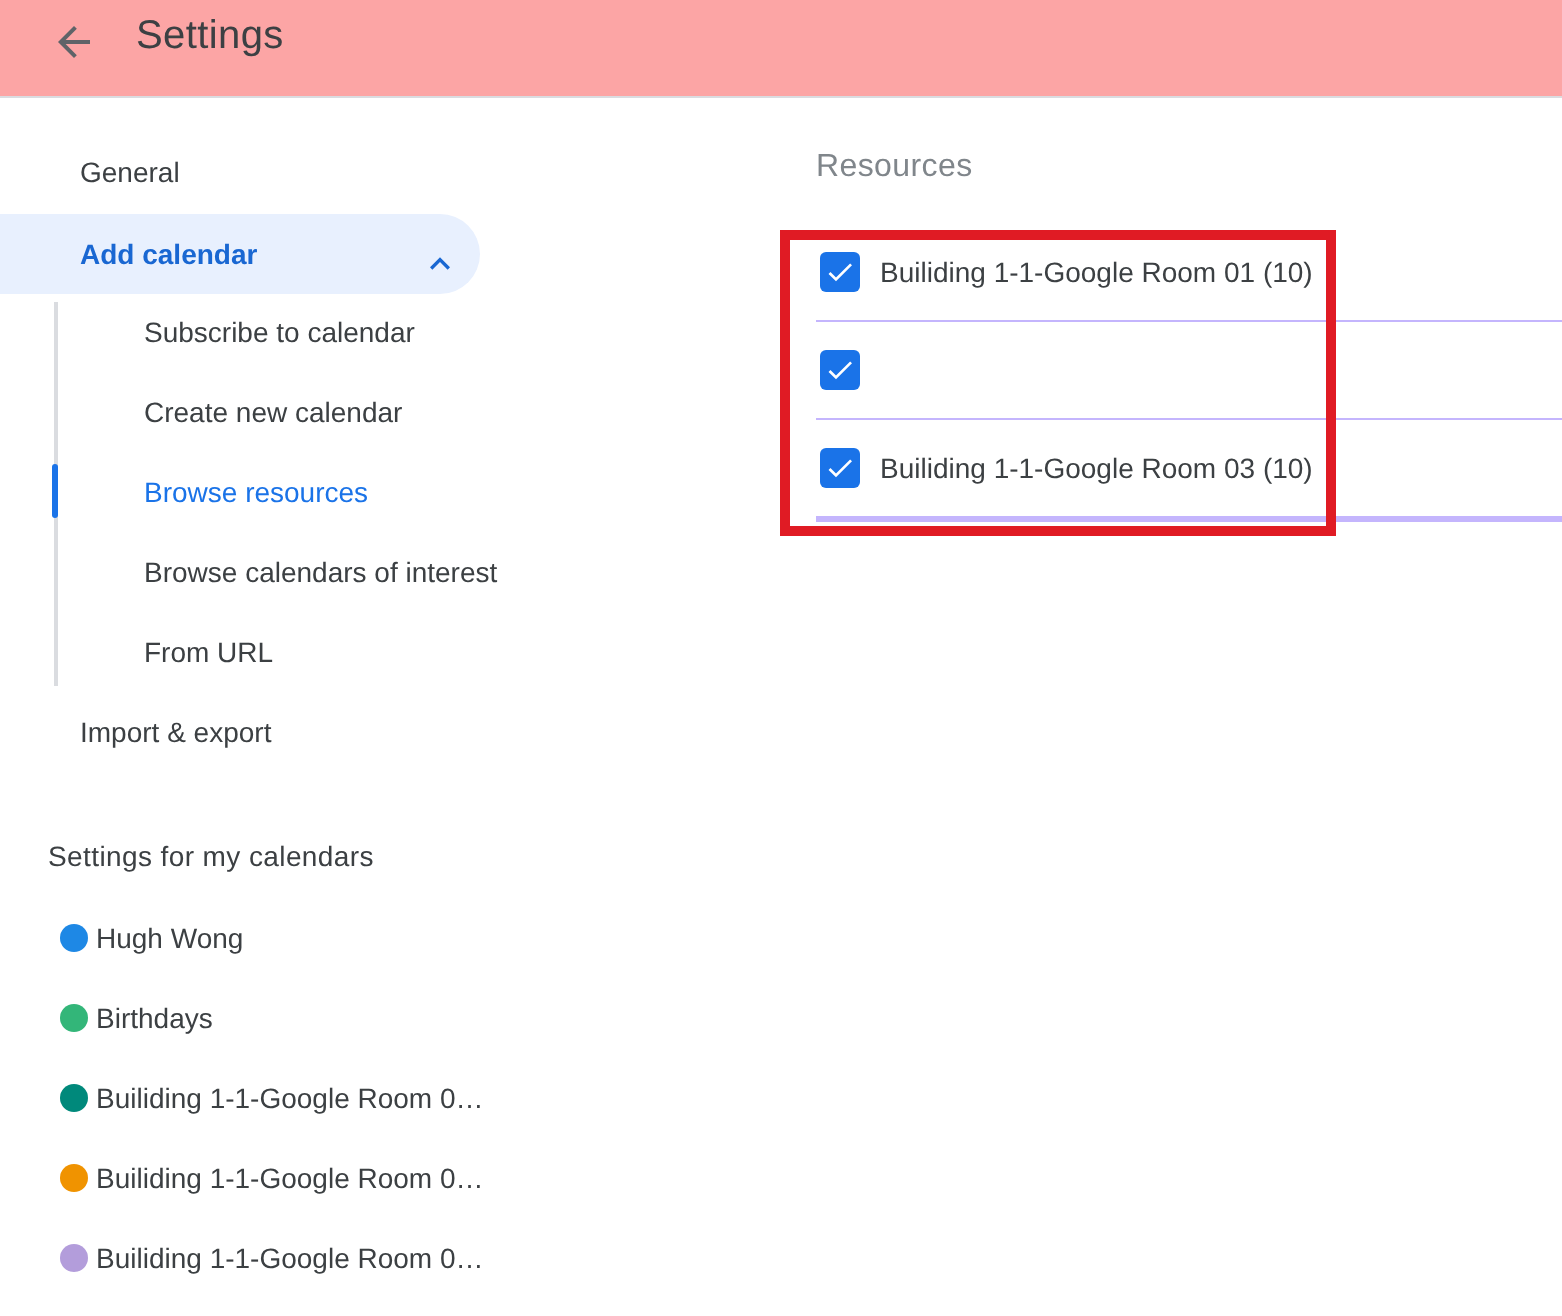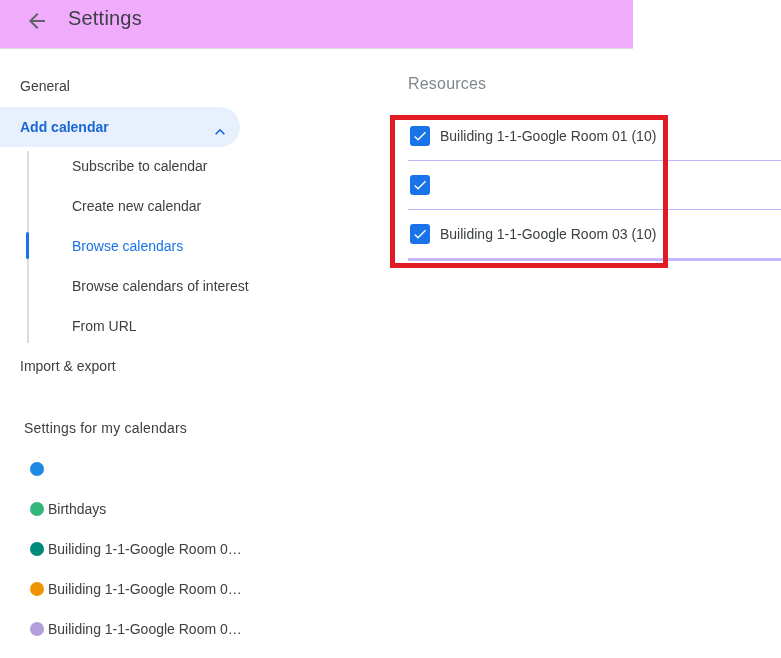--- a/index.html
+++ b/index.html
@@ -3,27 +3,27 @@
 <meta charset="utf-8">
 <style>
   html,body{margin:0;padding:0;}
   body{
     width:781px;height:658px;position:relative;overflow:hidden;
     background:#ffffff;color:#3c4043;
     font-family:"Liberation Sans",sans-serif;
     -webkit-font-smoothing:antialiased;
   }
   
-  .header{position:absolute;left:0;top:0;width:633px;height:48px;border-bottom:1px solid #dadce0;background:#f0abfc;}
+  .header{position:absolute;left:0;top:0;width:781px;height:48px;border-bottom:1px solid #dadce0;background:#fca5a5;}
   .back-btn{position:absolute;left:22px;top:6px;width:30px;height:30px;border:none;background:none;padding:3px;cursor:pointer;color:#5f6368;}
   .back-btn svg{display:block;}
   .page-title{position:absolute;left:68px;top:4px;margin:0;font-size:20px;line-height:28px;font-weight:400;color:#3c4043;letter-spacing:.2px;}
   
   .nav-row{position:absolute;left:0;width:240px;height:40px;line-height:40px;box-sizing:border-box;
-           padding-left:20px;font-size:14px;white-space:nowrap;cursor:pointer;}
+           padding-left:40px;font-size:14px;white-space:nowrap;cursor:pointer;}
   .nav-general{top:66px;}
   .nav-add{top:107px;background:#e8f0fe;border-radius:0 20px 20px 0;color:#1967d2;font-weight:bold;}
   .nav-add .chev{position:absolute;right:10px;top:10px;}
   .nav-import{top:346px;}
   .subnav-line{position:absolute;left:27px;top:151px;width:2px;height:192px;background:#dadce0;}
   .subnav-marker{position:absolute;left:26px;top:232px;width:3px;height:27px;border-radius:2px;background:#1a73e8;}
   .sub-row{position:absolute;left:0;width:240px;height:40px;line-height:40px;box-sizing:border-box;
            padding-left:72px;font-size:14px;white-space:nowrap;cursor:pointer;}
   .sub-0{top:146px;} .sub-1{top:186px;} .sub-2{top:226px;color:#1a73e8;} .sub-3{top:266px;} .sub-4{top:306px;}
   .section-heading{position:absolute;left:24px;top:413px;height:30px;line-height:30px;
@@ -75,37 +75,38 @@
   <div class="subnav-line"></div>
   <div class="subnav-marker"></div>
 
   <div class="sub-row sub-0">
     <span>Subscribe to calendar</span>
   </div>
   <div class="sub-row sub-1">
     <span>Create new calendar</span>
   </div>
   <div class="sub-row sub-2">
-    <span>Browse calendars</span>
+    <span>Browse resources</span>
   </div>
   <div class="sub-row sub-3">
     <span>Browse calendars of interest</span>
   </div>
   <div class="sub-row sub-4">
     <span>From URL</span>
   </div>
 
   <div class="nav-row nav-import">
     <span>Import &amp; export</span>
   </div>
 
   <div class="section-heading">Settings for my calendars</div>
 
   <div class="cal-row cal-0">
     <span class="cal-dot" style="background-color: rgb(30, 136, 229);"></span>
+    <span class="cal-label">Hugh Wong</span>
   </div>
   <div class="cal-row cal-1">
     <span class="cal-dot" style="background-color: rgb(51, 182, 121);"></span>
     <span class="cal-label">Birthdays</span>
   </div>
   <div class="cal-row cal-2">
     <span class="cal-dot" style="background-color: rgb(0, 137, 123);"></span>
     <span class="cal-label">Builiding 1-1-Google Room 0…</span>
   </div>
   <div class="cal-row cal-3">

